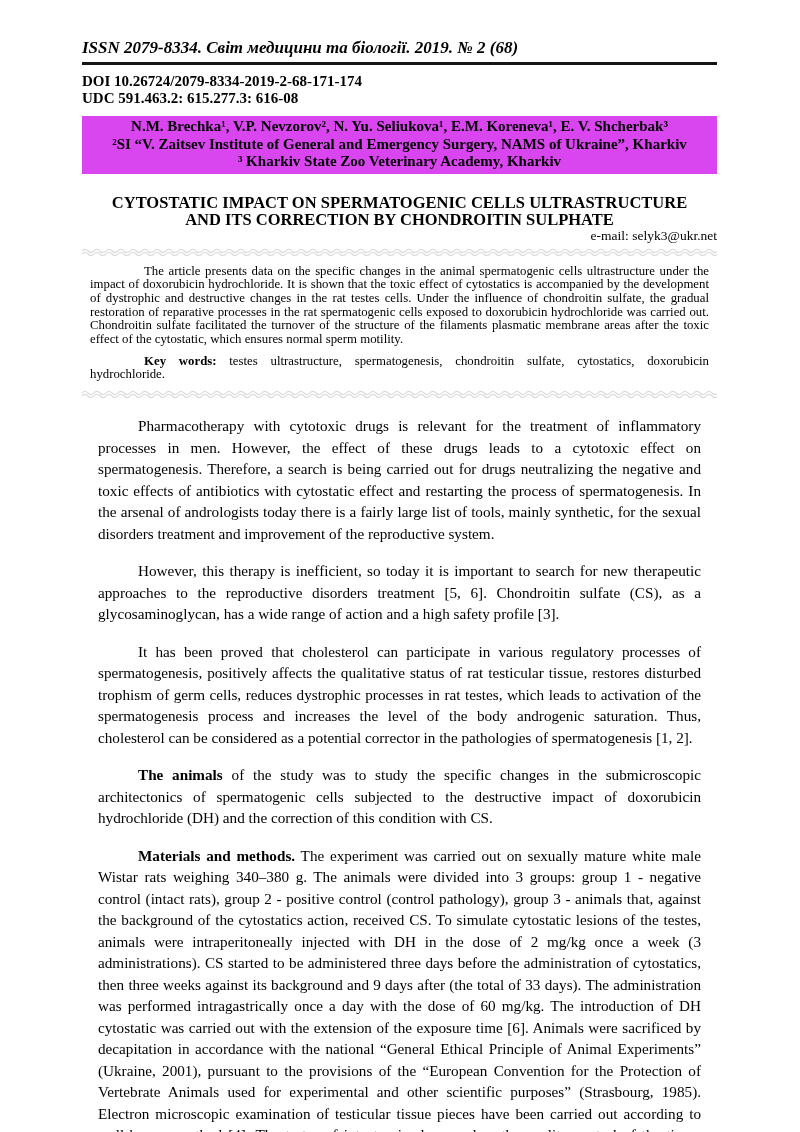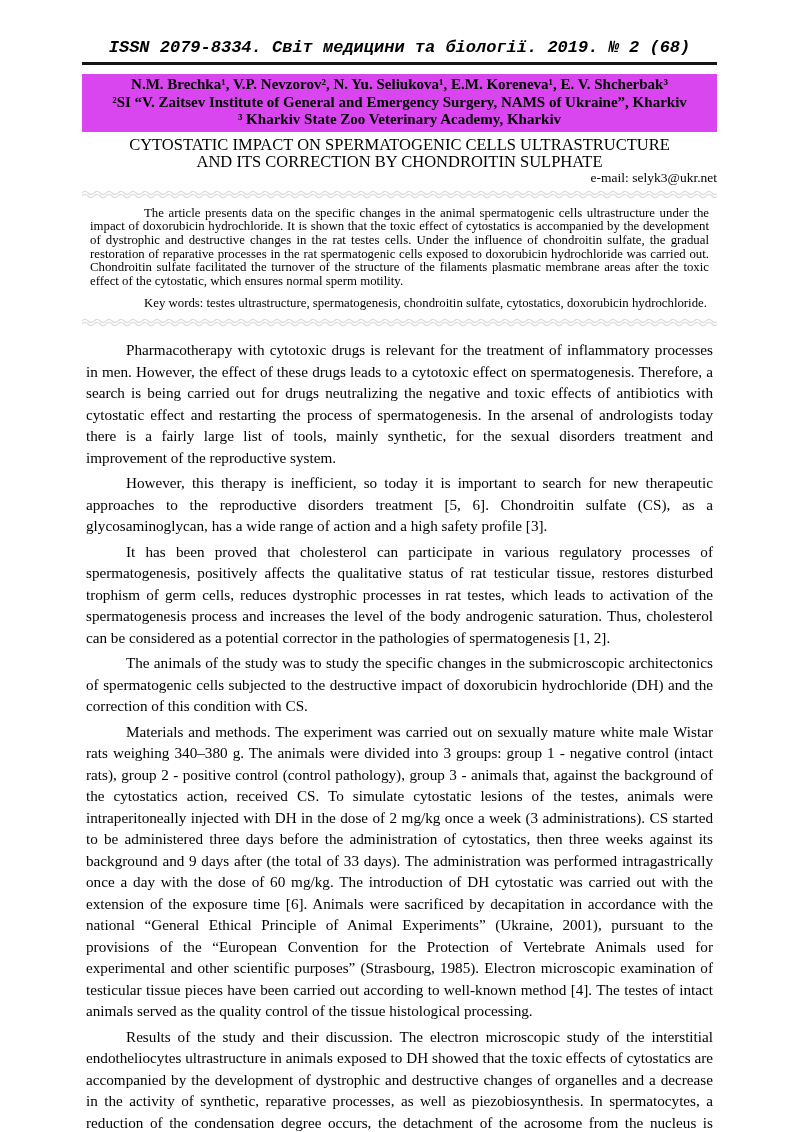--- a/index.html
+++ b/index.html
@@ -10,27 +10,26 @@
     color: #000;
     font-family: "Liberation Serif", serif;
   }
   .page {
     width: 800px; height: 1132px;
     padding: 38px 83px 0 82px;
     overflow: hidden;
     position: relative;
   }
   .issn-line {
-    text-align: center;
+    text-align: left;
     font-weight: bold;
     font-style: italic;
     font-size: 17px;
     line-height: 20px;
     white-space: nowrap;
-    font-family: Liberation Mono, monospace;
   }
   .header-rule {
     margin-top: 4px;
     height: 2px;
     border-top: 1.5px solid #151515;
     border-bottom: 2.5px solid #151515;
   }
   .doi-block {
     margin-top: 8px;
     font-weight: bold;
@@ -40,23 +39,23 @@
   .authors-box {
     margin-top: 9px;
     background: #d946ef;
     text-align: center;
     font-weight: bold;
     font-size: 15px;
     line-height: 17.5px;
     padding: 2px 6px 3px;
   }
   .article-title {
-    margin-top: 4px;
+    margin-top: 20px;
     text-align: center;
-    font-weight: normal;
+    font-weight: bold;
     font-size: 16.5px;
     line-height: 17px;
   }
   .email-line {
     text-align: right;
     font-size: 13.5px;
     line-height: 15px;
   }
   .zigzag { margin-top: 5px; height: 9px; display: block; width: 100%; }
   .zigzag2 { margin-top: 2px; }
@@ -74,31 +73,35 @@
     line-height: 14.5px;
     text-align: justify;
     text-indent: 54px;
   }
   .bodytext {
     margin-top: 12px;
     font-size: 15.2px;
     line-height: 21.5px;
     text-align: justify;
   }
-  .bodytext p { margin: 4px; text-indent: 40px; }
-  b.lead { font-weight: normal; }
+  .bodytext p { margin: 16px; text-indent: 40px; }
+  b.lead { font-weight: bold; }
 </style>
 </head>
 <body>
 
 <div class="page">
 
   <div class="issn-line">ISSN 2079-8334. Світ медицини та біології. 2019. № 2 (68)</div>
   <div class="header-rule"></div>
 
+  <div class="doi-block">
+    <div>DOI 10.26724/2079-8334-2019-2-68-171-174</div>
+    <div>UDC 591.463.2: 615.277.3: 616-08</div>
+  </div>
 
   <div class="authors-box">
     <div>N.M. Brechka¹, V.P. Nevzorov², N. Yu. Seliukova¹, E.M. Koreneva¹, E. V. Shcherbak³</div>
     <div>²SI “V. Zaitsev Institute of General and Emergency Surgery, NAMS of Ukraine”, Kharkiv</div>
     <div>³ Kharkiv State Zoo Veterinary Academy, Kharkiv</div>
   </div>
 
   <div class="article-title">
     <div>CYTOSTATIC IMPACT ON SPERMATOGENIC CELLS ULTRASTRUCTURE</div>
     <div>AND ITS CORRECTION BY CHONDROITIN SULPHATE</div>

